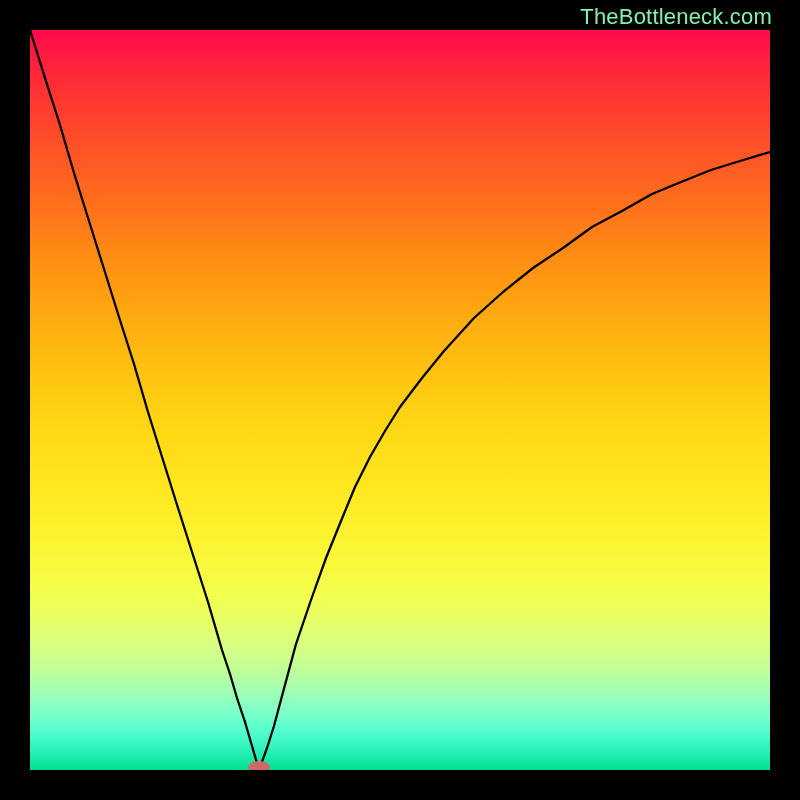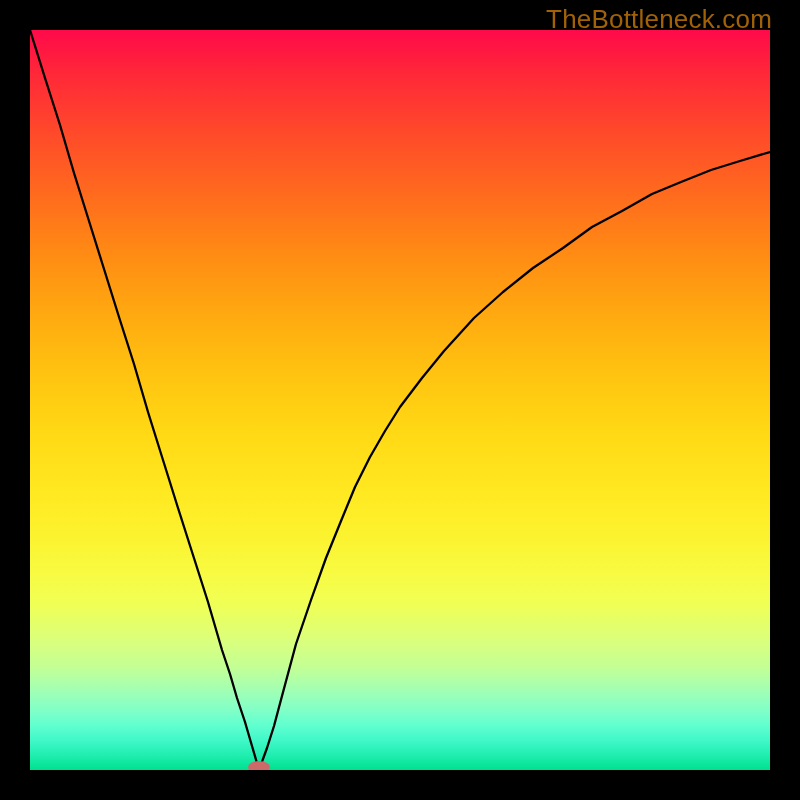--- a/index.html
+++ b/index.html
@@ -39,22 +39,22 @@
       #40f8c8 96%,
       #20eeb0 98%,
       #00e090 100%
     );
   }
   .watermark {
     position: absolute;
     top: 4px;
     right: 28px;
     font-family: Arial, Helvetica, sans-serif;
-    font-size: 26px;
-    color: #a16207;
+    font-size: 22px;
+    color: #86efac;
     font-weight: 500;
     letter-spacing: 0.2px;
   }
   .curve-svg {
     position: absolute;
     left: 0;
     top: 0;
     width: 740px;
     height: 740px;
   }

